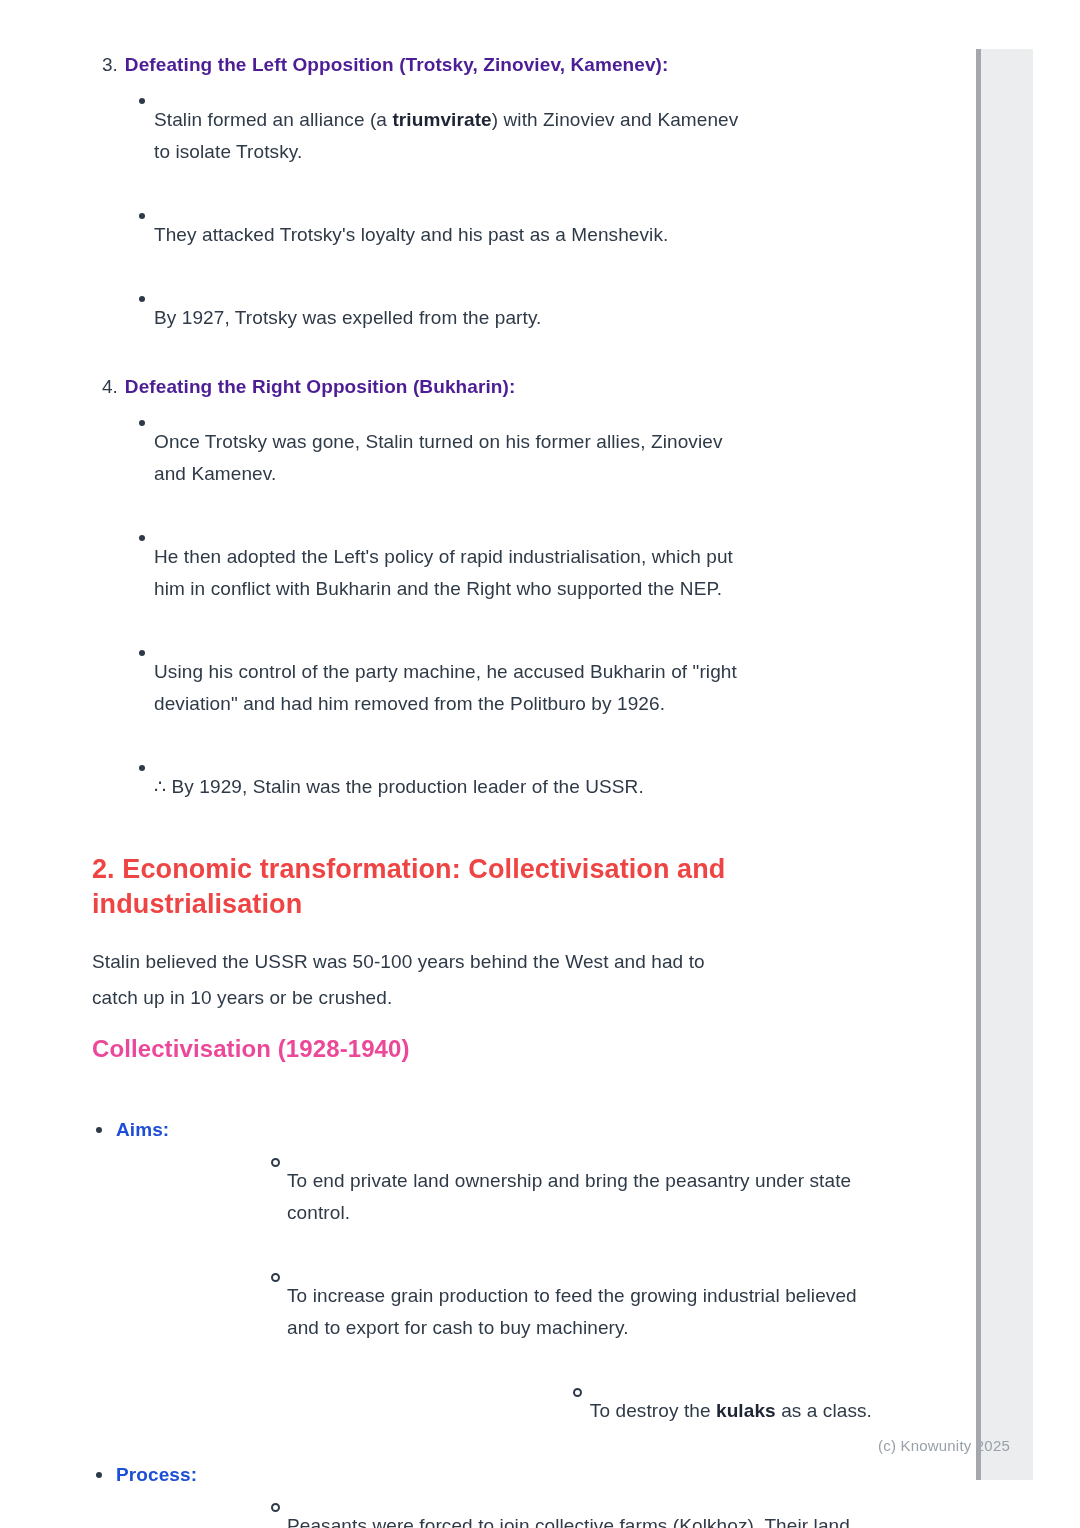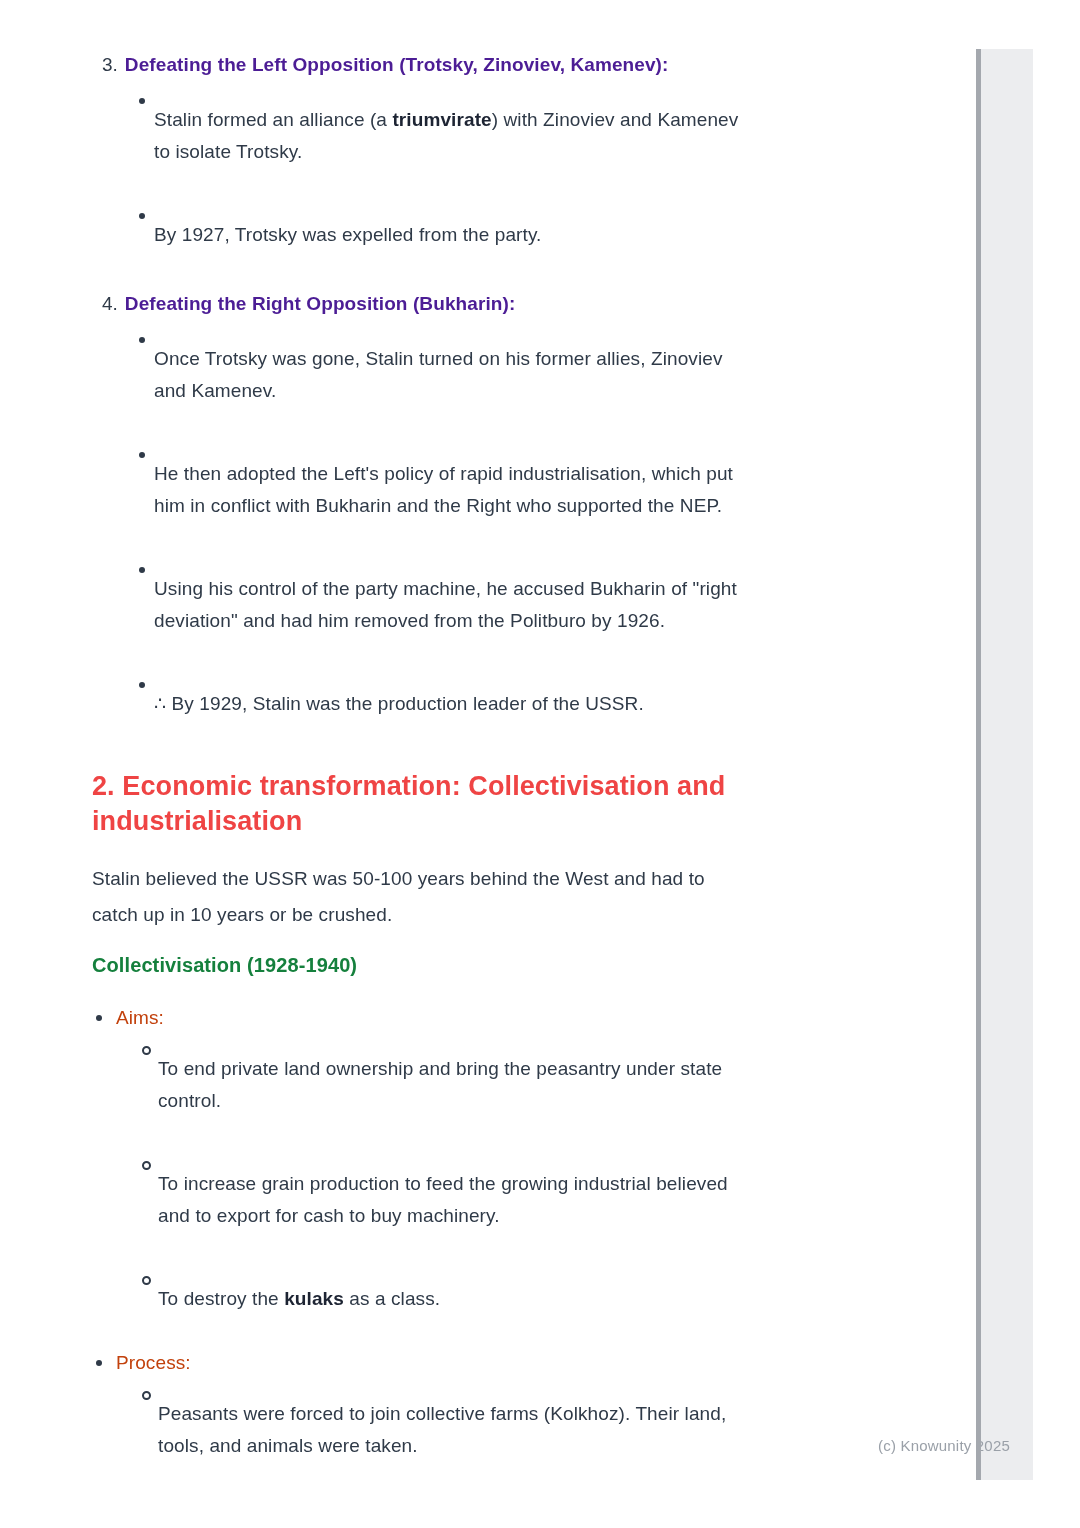--- a/index.html
+++ b/index.html
@@ -24,29 +24,29 @@
   .dot{width:6px;height:6px;border-radius:50%;background:#2f3a48;}
   .btxt{font-size:19px;line-height:32px;max-width:585px;letter-spacing:.1px;}
   .btxt b,.btxt strong{font-weight:700;color:#1d2433;margin-top:7px;}
 
   
   .h2{font-size:27px;line-height:35px;font-weight:700;color:#ef4444;
       width:730px;margin:30px 0 22px 0;letter-spacing:.1px;}
 
   .para{font-size:19px;line-height:36px;max-width:655px;margin:12px 0 20px 0;letter-spacing:.1px;}
 
-  .subhead{font-size:20px;line-height:25px;font-weight:700;color:#15803d;
-           margin:0 0 24px 0;letter-spacing:.1px;}
+  .subhead{font-size:24px;line-height:25px;font-weight:700;color:#ec4899;
+           margin:0 0 53px 0;letter-spacing:.1px;}
 
   
   .group{margin-top:10px;}
   .g-row{display:flex;padding-left:4px;}
   .gm{flex:0 0 20px;display:flex;justify-content:flex-start;padding-top:13px;}
-  .g-label{font-size:19px;line-height:32px;font-weight:400;color:#c2410c;letter-spacing:.1px;}
-  .s-row{display:flex;margin-left:42px;margin-bottom:13px;}
+  .g-label{font-size:19px;line-height:32px;font-weight:700;color:#1d4ed8;letter-spacing:.1px;}
+  .s-row{display:flex;margin-left:42px;margin-bottom:13px;justify-content:flex-end;}
   .m2{flex:0 0 24px;display:flex;justify-content:center;padding-top:12px;}
   .ring{width:7px;height:7px;border-radius:50%;border:2px solid #2f3a48;box-sizing:border-box;width:9px;height:9px;}
 
   
   .scroll-track{position:absolute;left:976px;top:49px;width:57px;height:1431px;
                 background:#ecedef;z-index:0;}
   .scroll-thumb{position:absolute;left:976px;top:49px;width:5px;height:1431px;
                 background:#a4a8ae;z-index:2;}
 
   .watermark{position:absolute;top:1437px;right:70px;z-index:1;
@@ -62,20 +62,26 @@
     <section class="num-section">
       <div class="num-head">
         <span class="num">3.</span>
         <span class="num-title">Defeating the Left Opposition (Trotsky, Zinoviev, Kamenev):</span>
       </div>
       <div class="b-row">
         <span class="m1">
             <span class="dot"></span>
           </span>
         <p class="btxt"><span>Stalin formed an alliance (a </span><strong>triumvirate</strong><span>) with Zinoviev and Kamenev to isolate Trotsky.</span></p>
+      </div>
+      <div class="b-row">
+        <span class="m1">
+            <span class="dot"></span>
+          </span>
+        <p class="btxt">They attacked Trotsky's loyalty and his past as a Menshevik.</p>
       </div>
       <div class="b-row">
         <span class="m1">
             <span class="dot"></span>
           </span>
         <p class="btxt">By 1927, Trotsky was expelled from the party.</p>
       </div>
     </section>
 
     <section class="num-section">

